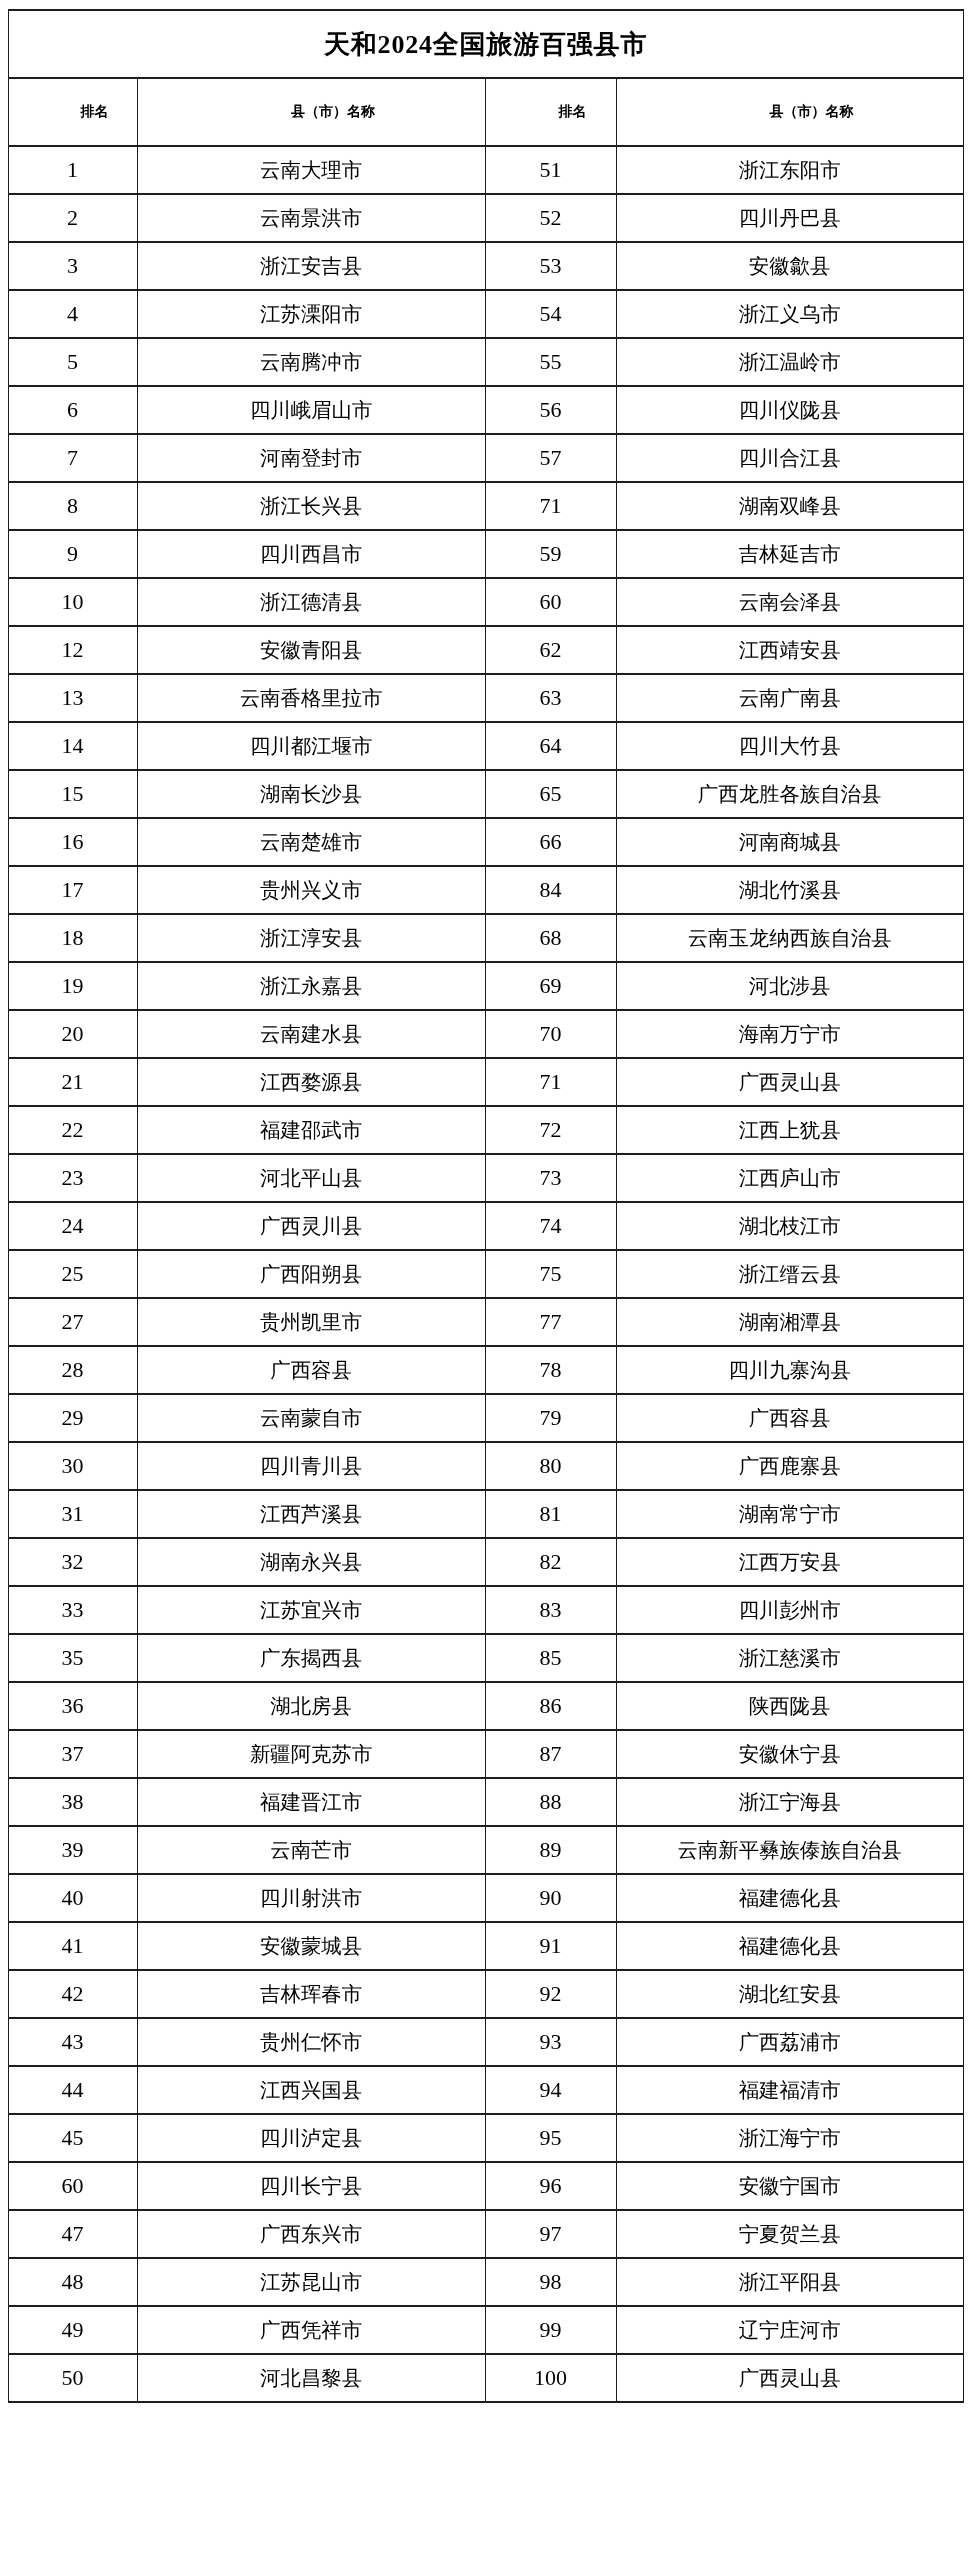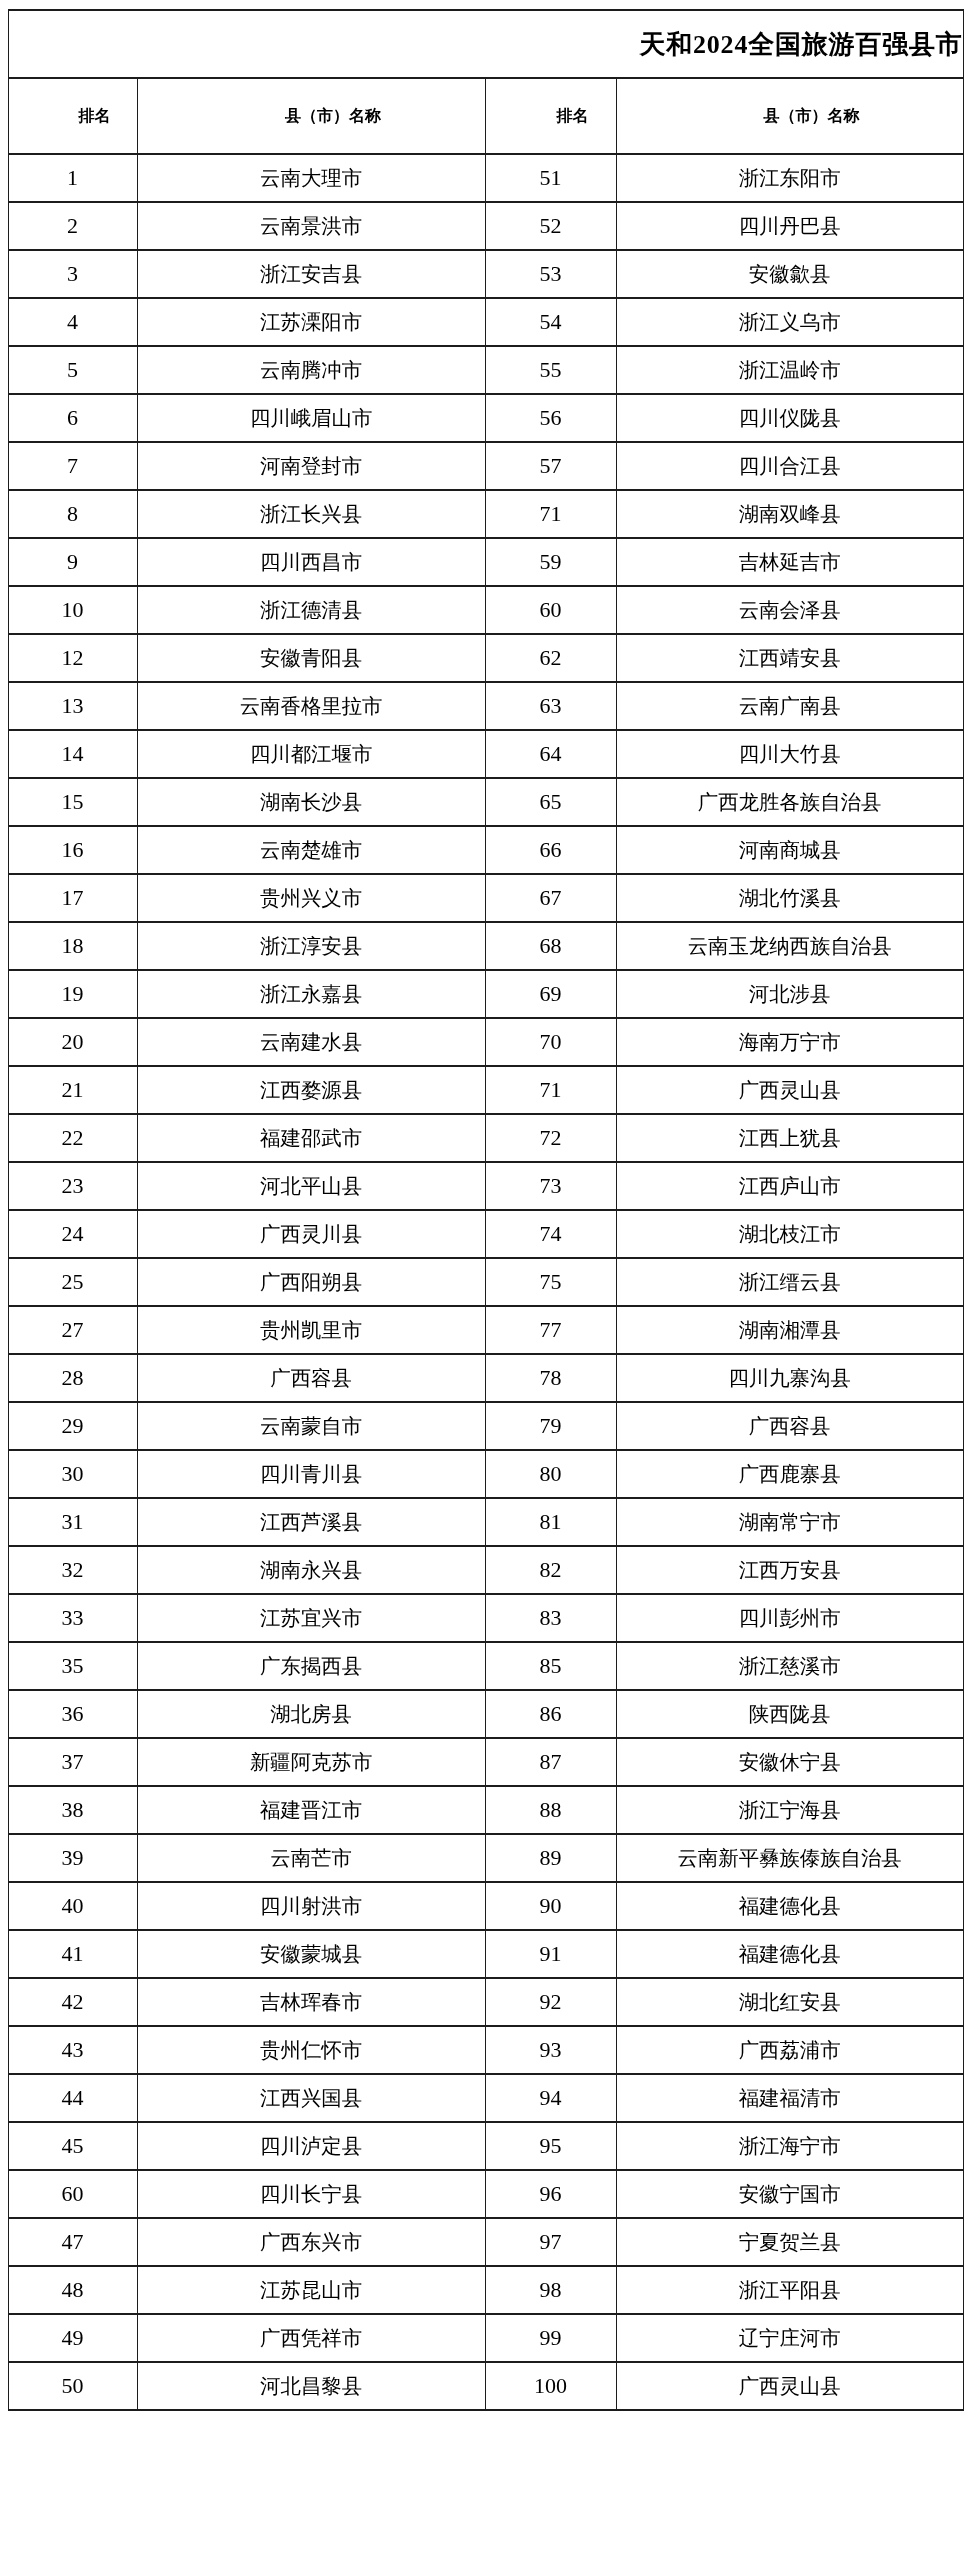--- a/index.html
+++ b/index.html
@@ -38,25 +38,24 @@
     vertical-align: middle;
     padding: 0;
     overflow: hidden;
     white-space: nowrap;
   }
   .title-row th {
     height: 68px;
     font-size: 26px;
     font-weight: bold;
     letter-spacing: 0.8px;
-    text-align: right;
   }
   .header-row th {
-    height: 76px;
-    font-size: 16px;
+    height: 68px;
+    font-size: 14px;
     font-weight: bold;
     padding-left: 44px;
   }
   .data-row { height: 48px; }
   .data-row .rank-cell {
     font-size: 22px;
     font-weight: normal;
   }
   .data-row .name-cell {
     font-size: 20.4px;
@@ -172,21 +171,21 @@
     </tr>
         <tr class="data-row">
       <td class="rank-cell">16</td>
       <td class="name-cell">云南楚雄市</td>
       <td class="rank-cell">66</td>
       <td class="name-cell">河南商城县</td>
     </tr>
         <tr class="data-row">
       <td class="rank-cell">17</td>
       <td class="name-cell">贵州兴义市</td>
-      <td class="rank-cell">67</td>
+      <td class="rank-cell">84</td>
       <td class="name-cell">湖北竹溪县</td>
     </tr>
         <tr class="data-row">
       <td class="rank-cell">18</td>
       <td class="name-cell">浙江淳安县</td>
       <td class="rank-cell">68</td>
       <td class="name-cell">云南玉龙纳西族自治县</td>
     </tr>
         <tr class="data-row">
       <td class="rank-cell">19</td>

